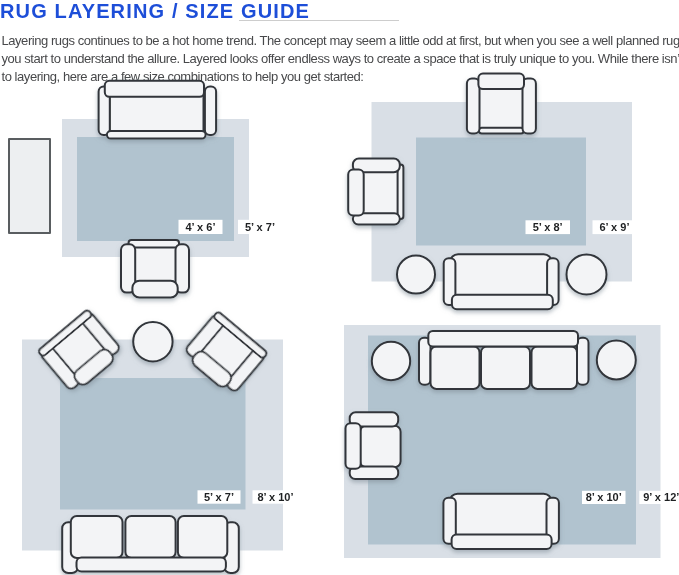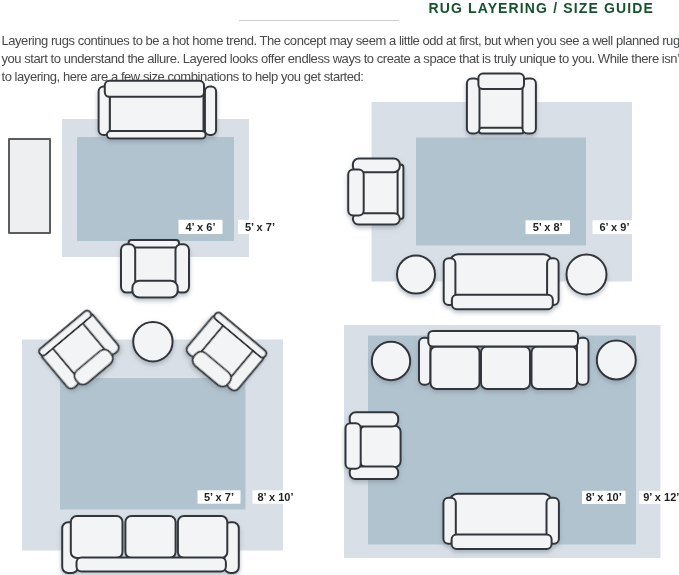--- a/index.html
+++ b/index.html
@@ -1,17 +1,17 @@
 <!DOCTYPE html>
 <html><head>
 <meta charset="utf-8">
 <style>
   html,body{margin:0;padding:0;background:#ffffff;width:679px;height:575px;overflow:hidden;}
   body{font-family:"Liberation Sans", sans-serif;position:relative;}
-  .title{position:absolute;left:0;top:-0.5px;width:654px;text-align:right;font-size:14px;font-weight:bold;letter-spacing:1.14px;color:#14532d;}
+  .title{position:absolute;left:0;top:-0.5px;width:654px;text-align:left;font-size:20px;font-weight:bold;letter-spacing:1.14px;color:#1d4ed8;}
   .rule{position:absolute;left:239px;top:20px;width:160px;height:1px;background:#cdcdcd;}
   .para{position:absolute;left:1.5px;top:31.8px;font-size:13px;line-height:18px;color:#48494b;letter-spacing:-0.445px;white-space:nowrap;}
   svg{position:absolute;left:0;top:0;}
 </style>
 </head>
 <body>
 
 <div class="title">RUG LAYERING / SIZE GUIDE</div>
 
 <div class="rule"></div>

